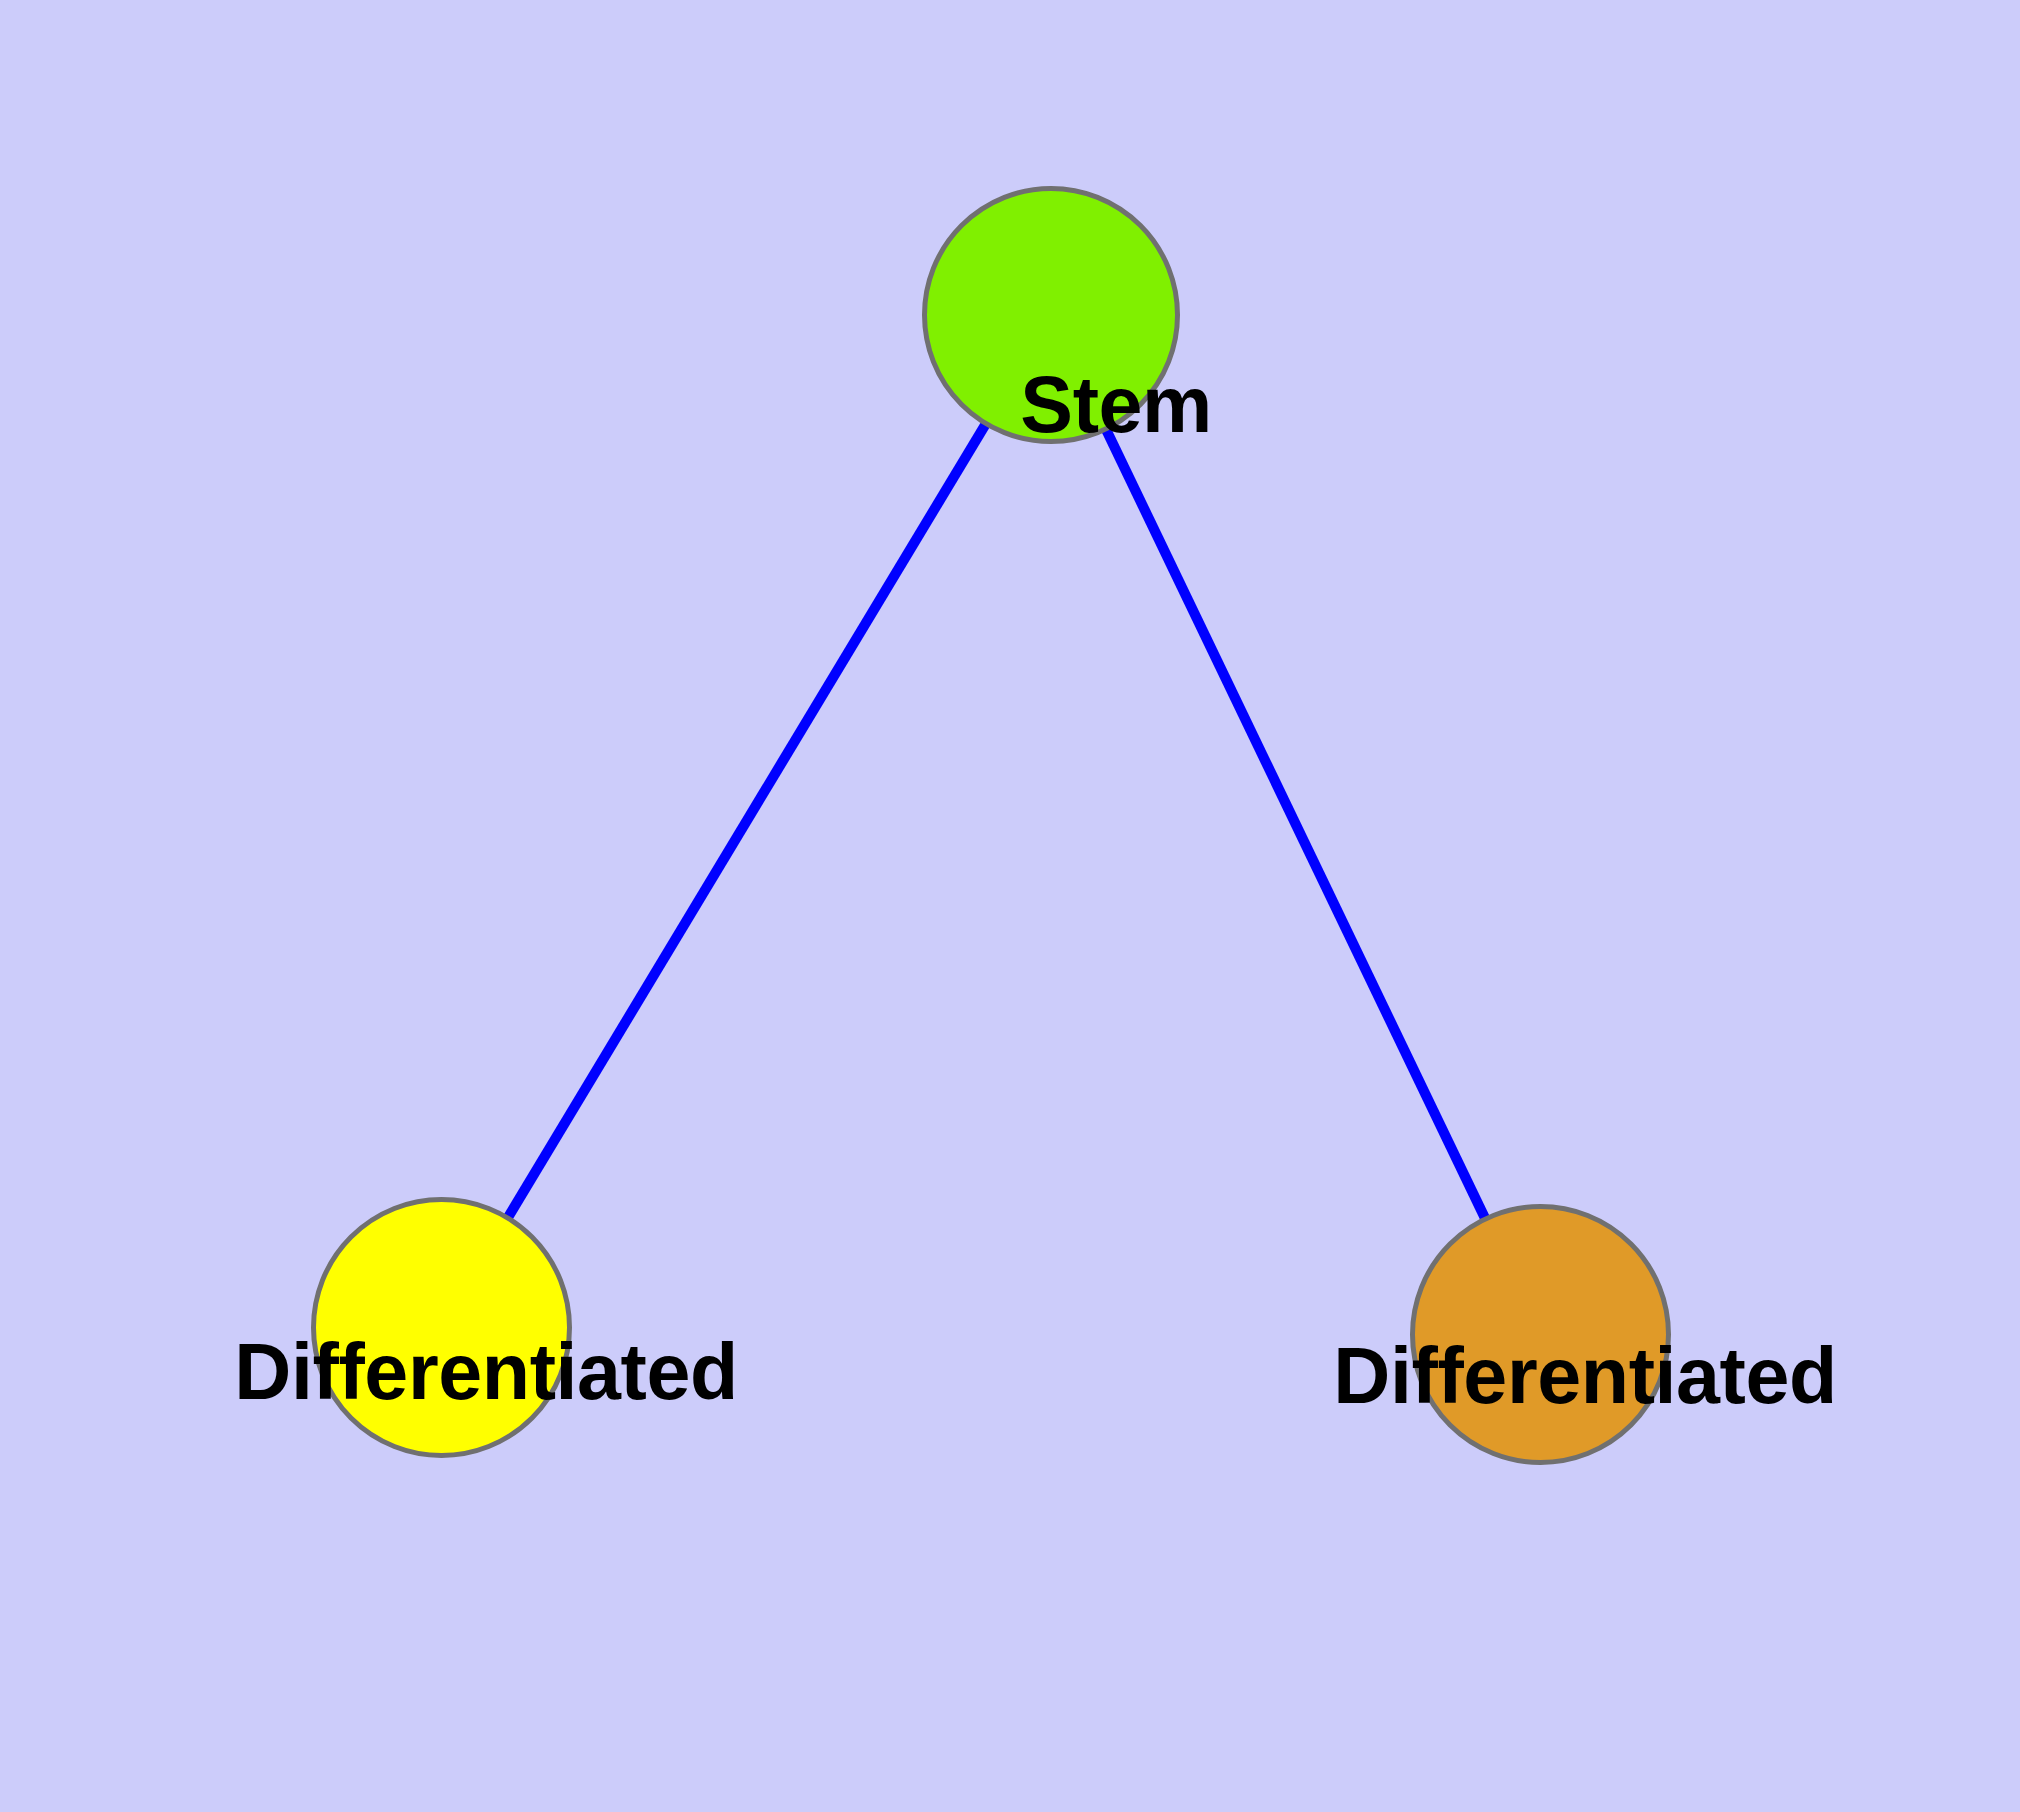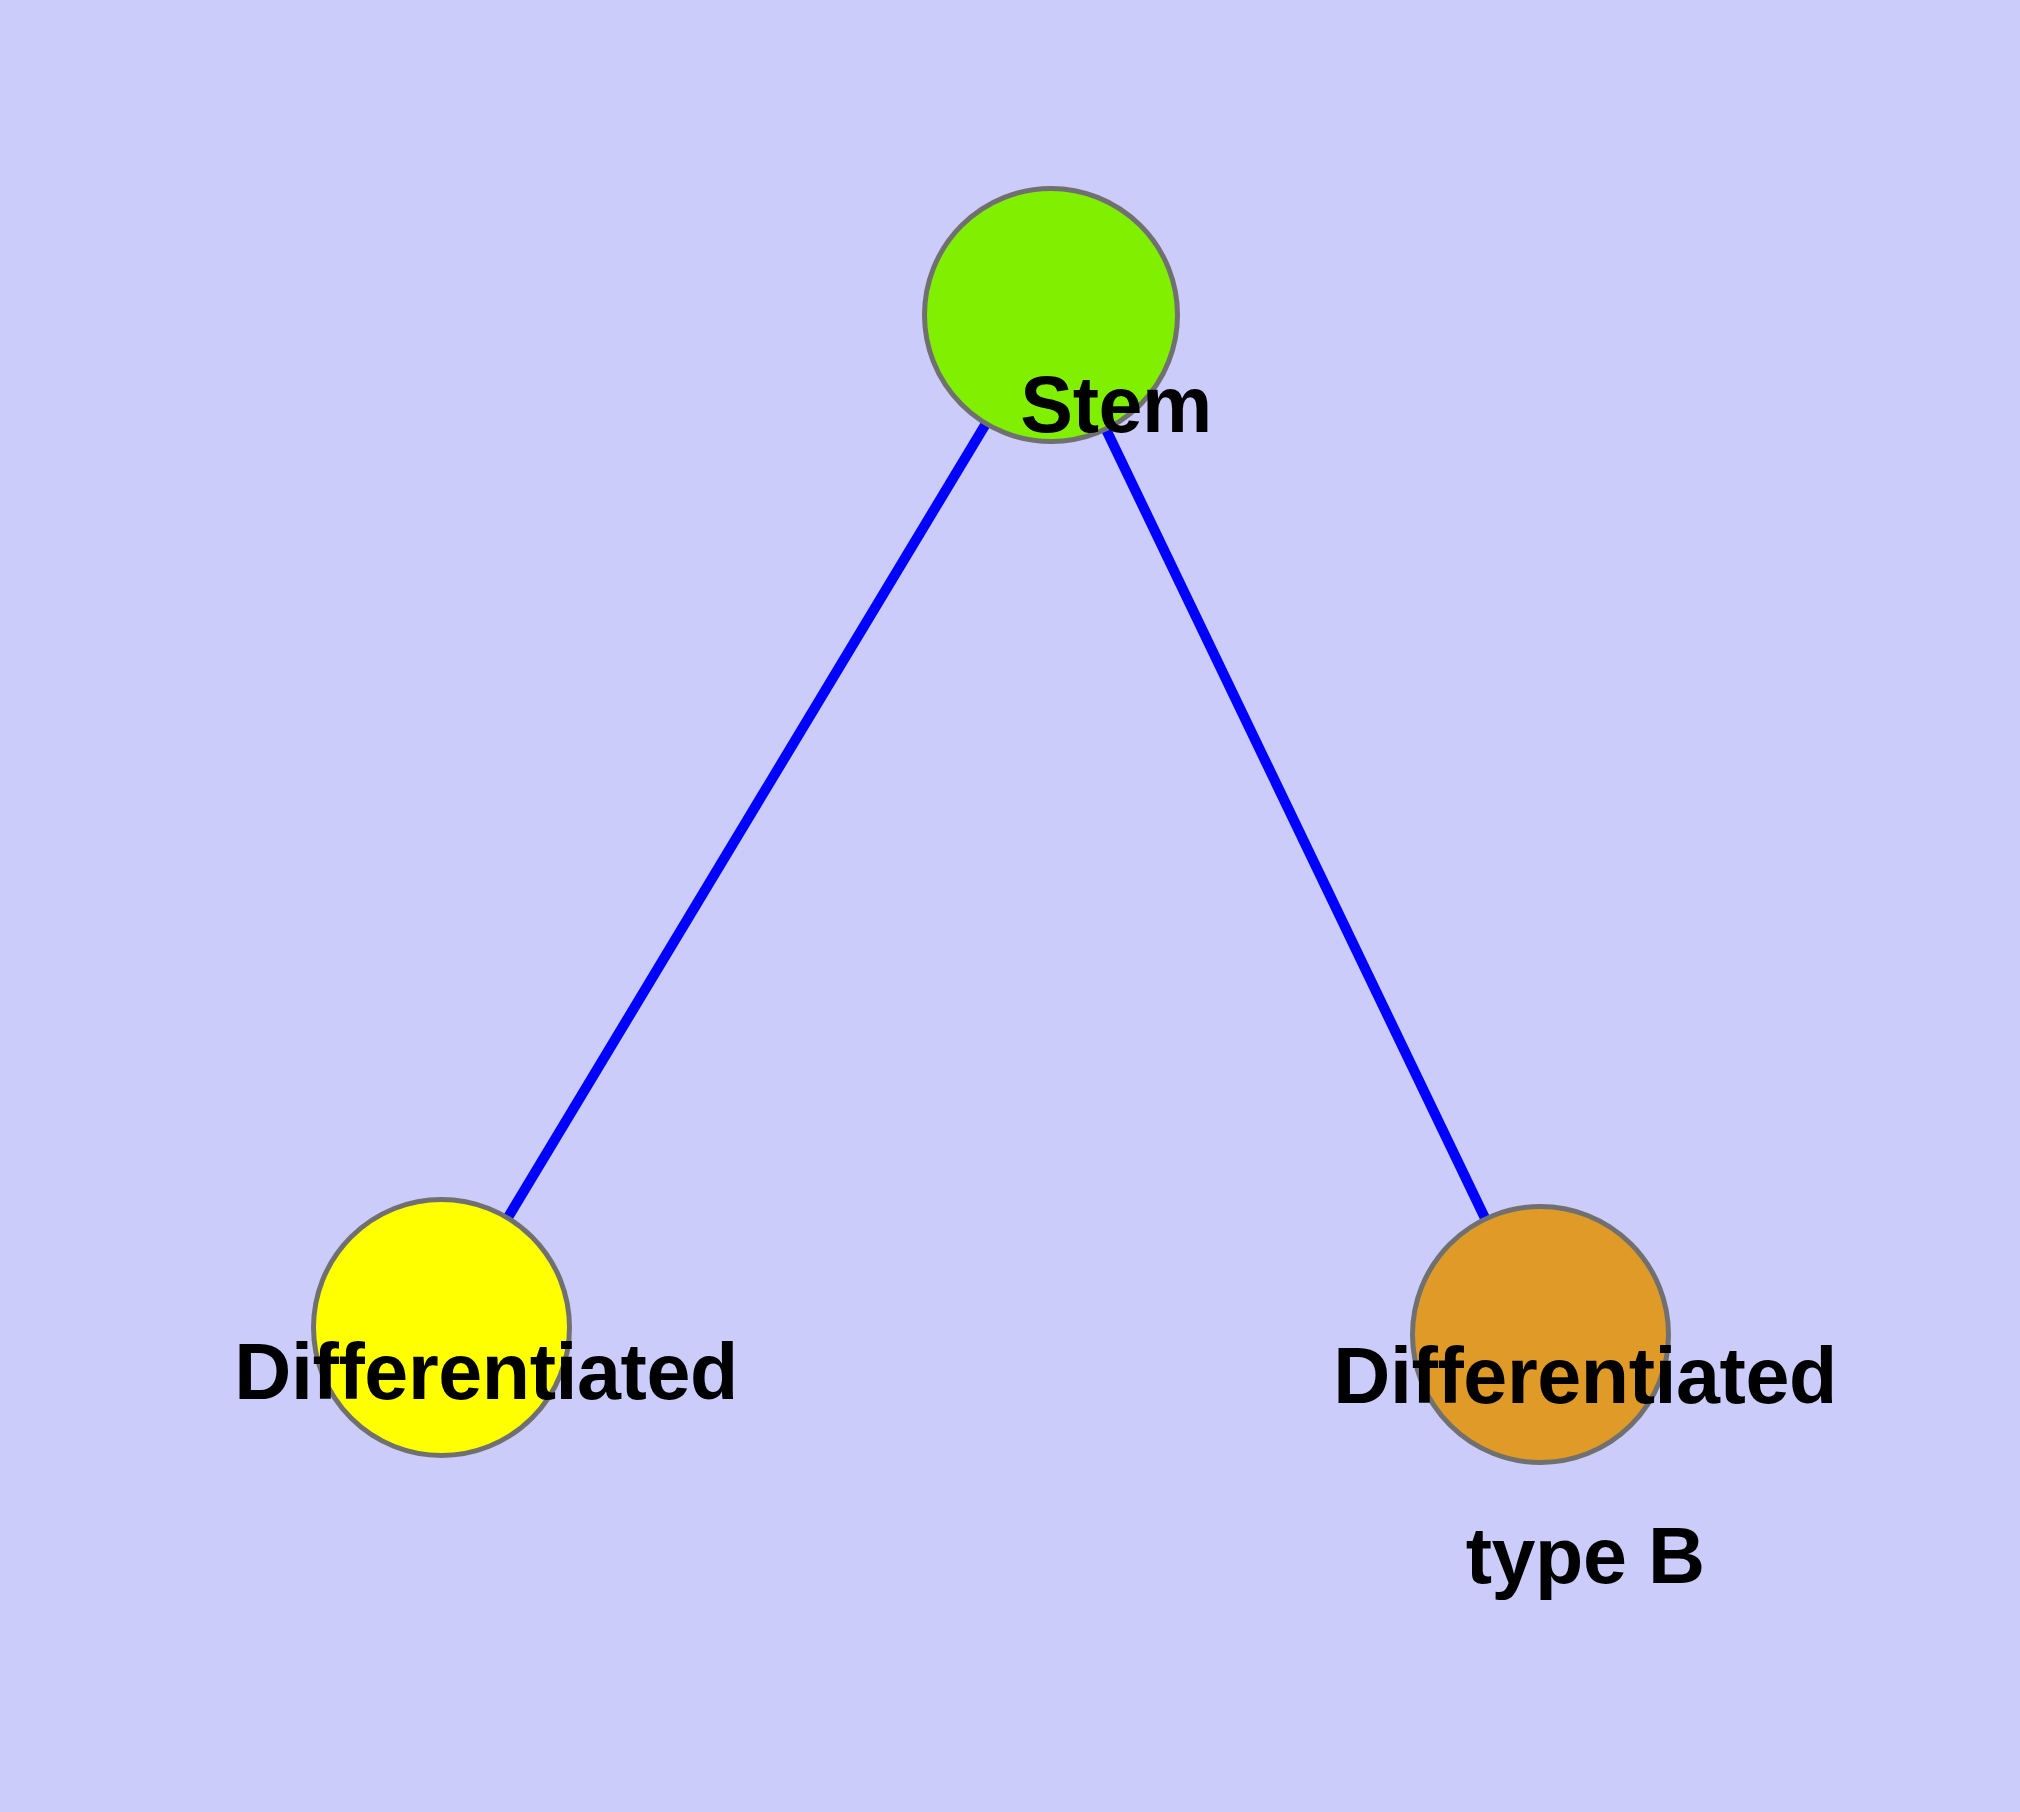--- a/index.html
+++ b/index.html
@@ -72,18 +72,17 @@
     <div class="node-label" style="font-size: 79px; color: rgb(0, 0, 0); left: 41px; top: 270px; width: 2021px;">
       <span>Stem</span>
     </div>
 
     <div class="node-label" style="font-size: 79px; color: rgb(0, 0, 0); left: -589px; top: 1237px; width: 2021px;">
       <span>Differentiated</span><br>
     </div>
 
     <div class="node-label" style="font-size: 79px; color: rgb(0, 0, 0); left: 510px; top: 1241px; width: 2021px;">
       <span>Differentiated</span><br>
-      <span>type B</span>
     </div>
 
   </div>
 </div>
 
 
 </body></html>

